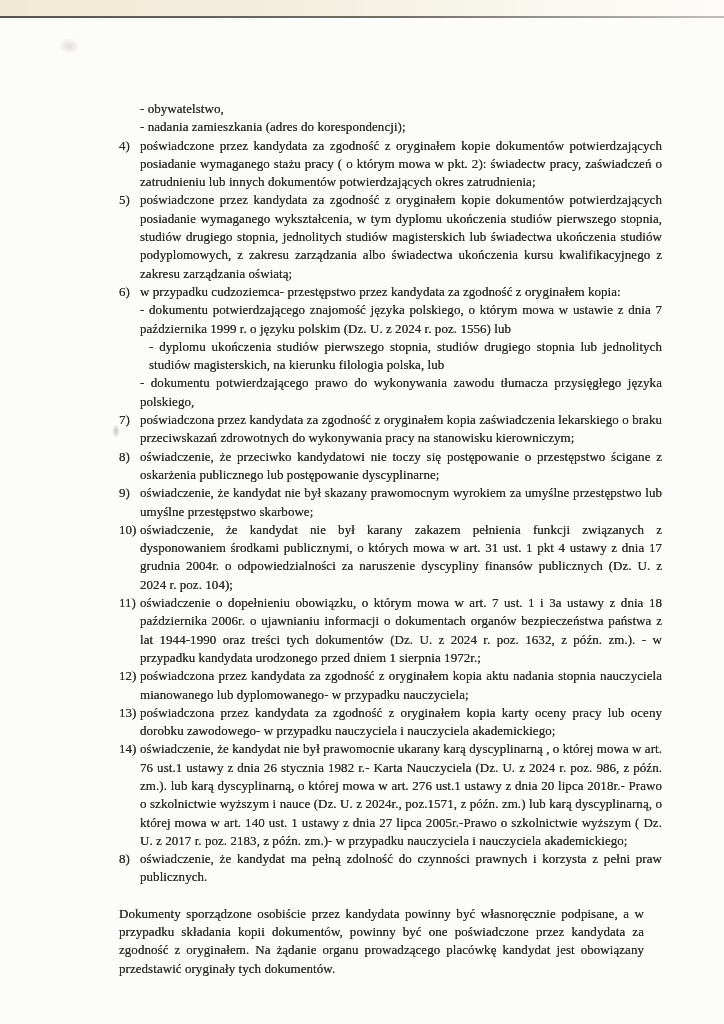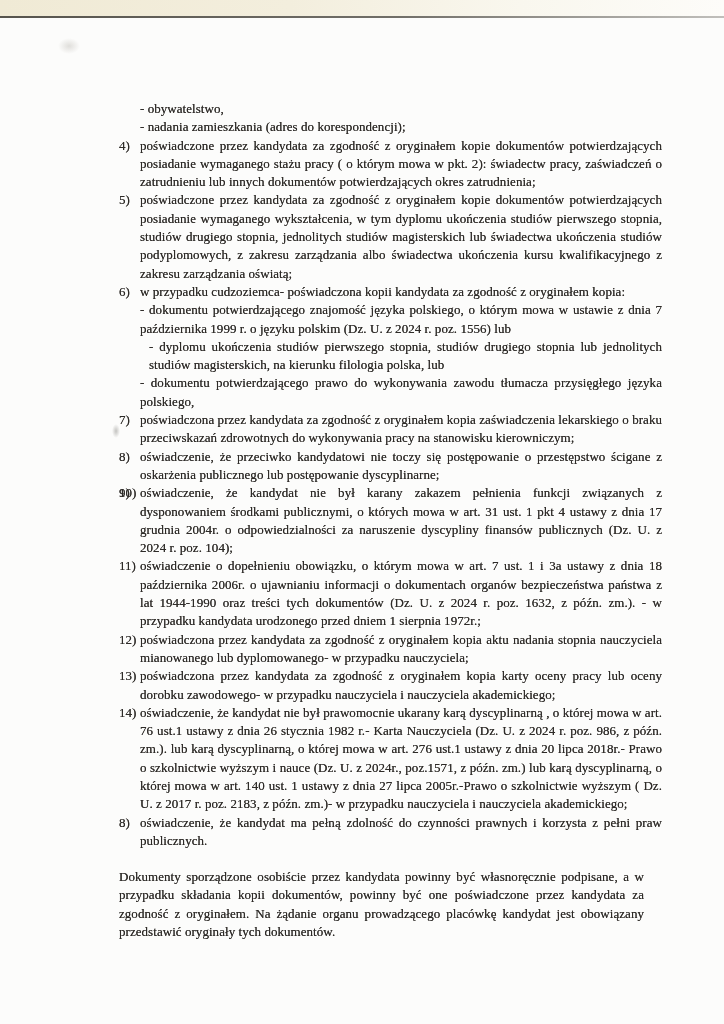--- a/index.html
+++ b/index.html
@@ -98,30 +98,30 @@
         <div class="pre-line">- nadania zamieszkania (adres do korespondencji);</div>
       </div>
     <div id="items">
         <div class="item">
     <span class="num">4)</span><span class="txt">poświadczone przez kandydata za zgodność z oryginałem kopie dokumentów potwierdzających posiadanie wymaganego stażu pracy ( o którym mowa w pkt. 2): świadectw pracy, zaświadczeń o zatrudnieniu lub innych dokumentów potwierdzających okres zatrudnienia;</span>
   </div>
         <div class="item">
     <span class="num">5)</span><span class="txt">poświadczone przez kandydata za zgodność z oryginałem kopie dokumentów potwierdzających posiadanie wymaganego wykształcenia, w tym dyplomu ukończenia studiów pierwszego stopnia, studiów drugiego stopnia, jednolitych studiów magisterskich lub świadectwa ukończenia studiów podyplomowych, z zakresu zarządzania albo świadectwa ukończenia kursu kwalifikacyjnego z zakresu zarządzania oświatą;</span>
   </div>
         <div class="item">
-    <span class="num">6)</span><span class="txt">w przypadku cudzoziemca-  poświadczona kopii kandydata za zgodność z oryginałem kopia:</span>
+    <span class="num">6)</span><span class="txt">w przypadku cudzoziemca-  przestępstwo przez kandydata za zgodność z oryginałem kopia:</span>
   <div class="sub">- dokumentu potwierdzającego znajomość języka polskiego, o którym mowa w ustawie z dnia 7 października 1999 r. o języku polskim (Dz. U. z 2024 r. poz. 1556) lub</div><div class="sub indented">- dyplomu ukończenia studiów pierwszego stopnia, studiów drugiego stopnia lub jednolitych studiów magisterskich, na kierunku filologia polska, lub</div><div class="sub">- dokumentu potwierdzającego prawo do wykonywania zawodu tłumacza przysięgłego języka polskiego,</div></div>
         <div class="item">
     <span class="num">7)</span><span class="txt">poświadczona przez kandydata za zgodność z oryginałem  kopia zaświadczenia lekarskiego o braku przeciwskazań  zdrowotnych do wykonywania pracy na stanowisku kierowniczym;</span>
   </div>
         <div class="item">
     <span class="num">8)</span><span class="txt">oświadczenie, że przeciwko kandydatowi nie toczy się postępowanie o przestępstwo ścigane z oskarżenia publicznego lub postępowanie dyscyplinarne;</span>
   </div>
         <div class="item">
-    <span class="num">9)</span>
+    <span class="num">9)</span><span class="txt">oświadczenie, że kandydat nie był skazany  prawomocnym wyrokiem  za umyślne przestępstwo lub umyślne przestępstwo skarbowe;</span>
   </div>
         <div class="item">
     <span class="num">10)</span><span class="txt">oświadczenie, że kandydat nie był karany zakazem pełnienia funkcji   związanych z dysponowaniem środkami publicznymi, o których mowa w art. 31 ust. 1 pkt 4  ustawy z dnia 17 grudnia 2004r. o odpowiedzialności za naruszenie  dyscypliny finansów publicznych (Dz. U. z 2024 r. poz. 104);</span>
   </div>
         <div class="item">
     <span class="num">11)</span><span class="txt">oświadczenie o dopełnieniu obowiązku, o którym mowa  w art. 7 ust. 1 i 3a ustawy z dnia 18 października 2006r. o ujawnianiu informacji o dokumentach  organów bezpieczeństwa państwa z lat 1944-1990 oraz treści tych dokumentów (Dz. U. z 2024 r. poz. 1632, z późn. zm.). - w przypadku kandydata urodzonego przed dniem 1 sierpnia 1972r.;</span>
   </div>
         <div class="item">
     <span class="num">12)</span><span class="txt">poświadczona przez kandydata za zgodność z oryginałem kopia  aktu nadania stopnia nauczyciela mianowanego lub dyplomowanego- w przypadku nauczyciela;</span>
   </div>

